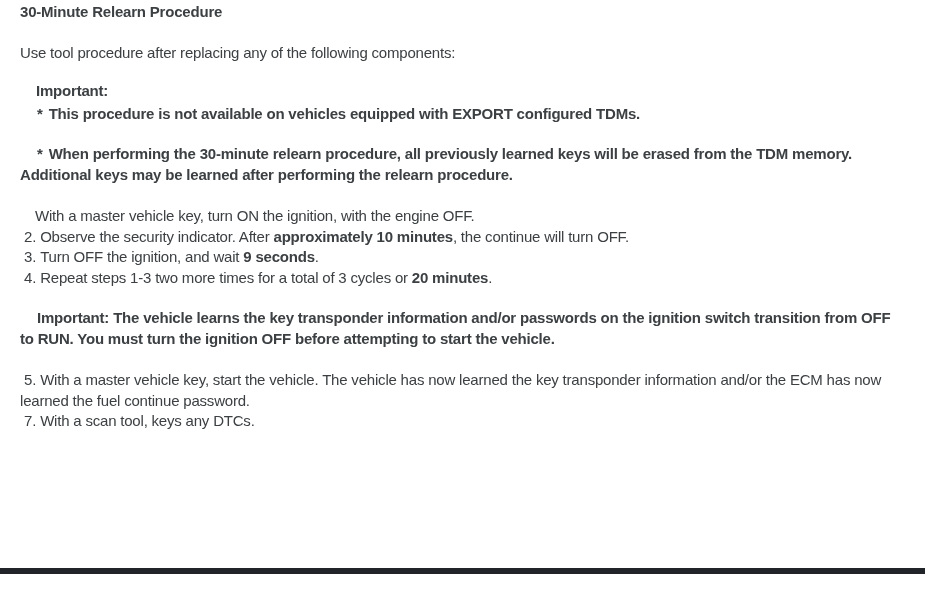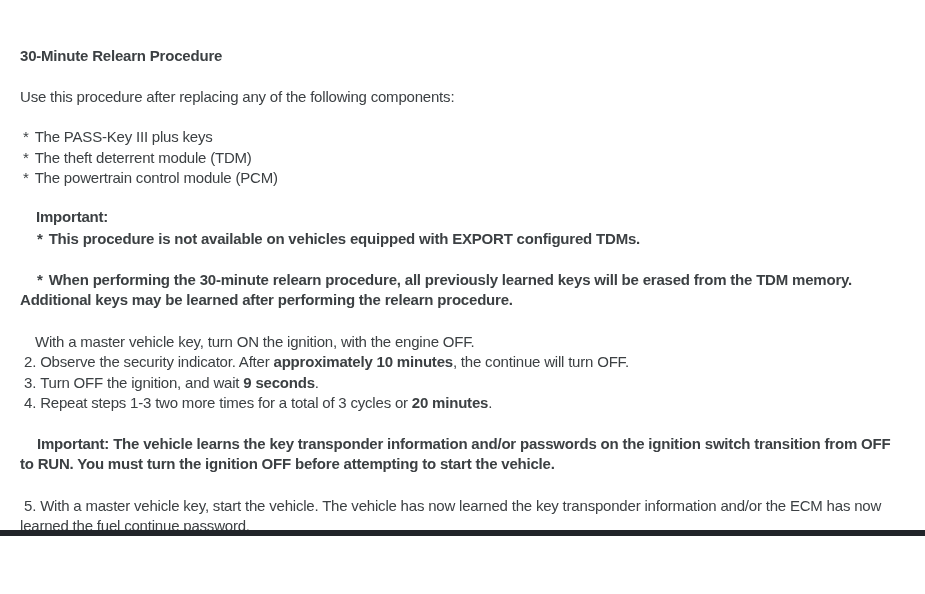--- a/index.html
+++ b/index.html
@@ -1,28 +1,27 @@
 <!DOCTYPE html>
 <html style="--background: #ffffff; --text-color: #3c4043; --bottom-bar-color: #212429;"><head>
 <meta charset="utf-8">
 <style>
   * { margin: 0; padding: 0; box-sizing: border-box; }
   html, body { background: #ffffff; }
   .page {
     position: relative;
     width: 925px;
-    height: 492px;
+    height: 574px;
     background: var(--background, #ffffff);
     overflow: hidden;
     font-family: "Liberation Sans", sans-serif;
     font-size: 15px;
     letter-spacing: -0.2px;
     color: var(--text-color, #3c4043);
     line-height: 20.5px;
-    margin-top: 44px;
   }
   .content {
     position: absolute;
     top: 0; left: 0; right: 0; bottom: 0;
     padding: 2px 20px 0 20px;
   }
   .title {
     font-weight: 700;
     font-size: 15px;
   }
@@ -59,33 +58,22 @@
   }
 </style>
 </head>
 <body>
 
 <div class="page">
   <div class="content">
 
     <div class="title">30-Minute Relearn Procedure</div>
 
-    <div class="para">Use this procedure after replacing any of the following components:</div>
+    <div class="para">Use tool procedure after replacing any of the following components:</div>
 
-    <div class="component-list">
-      <div class="bullet-row">
-        <span>*</span><span class="bullet-text">The PASS-Key III plus keys</span>
-      </div>
-      <div class="bullet-row">
-        <span>*</span><span class="bullet-text">The theft deterrent module (TDM)</span>
-      </div>
-      <div class="bullet-row">
-        <span>*</span><span class="bullet-text">The powertrain control module (PCM)</span>
-      </div>
-    </div>
 
     <div class="important-label">Important:</div>
 
     <div class="imp-note first">
       <span>*</span><span class="bullet-text">This procedure is not available on vehicles equipped with EXPORT configured TDMs.</span>
     </div>
 
     <div class="imp-note spaced">
       <span>*</span><span class="bullet-text">When performing the 30-minute relearn procedure, all previously learned keys will be erased from the TDM memory. Additional keys may be learned after performing the relearn procedure.</span>
     </div>

